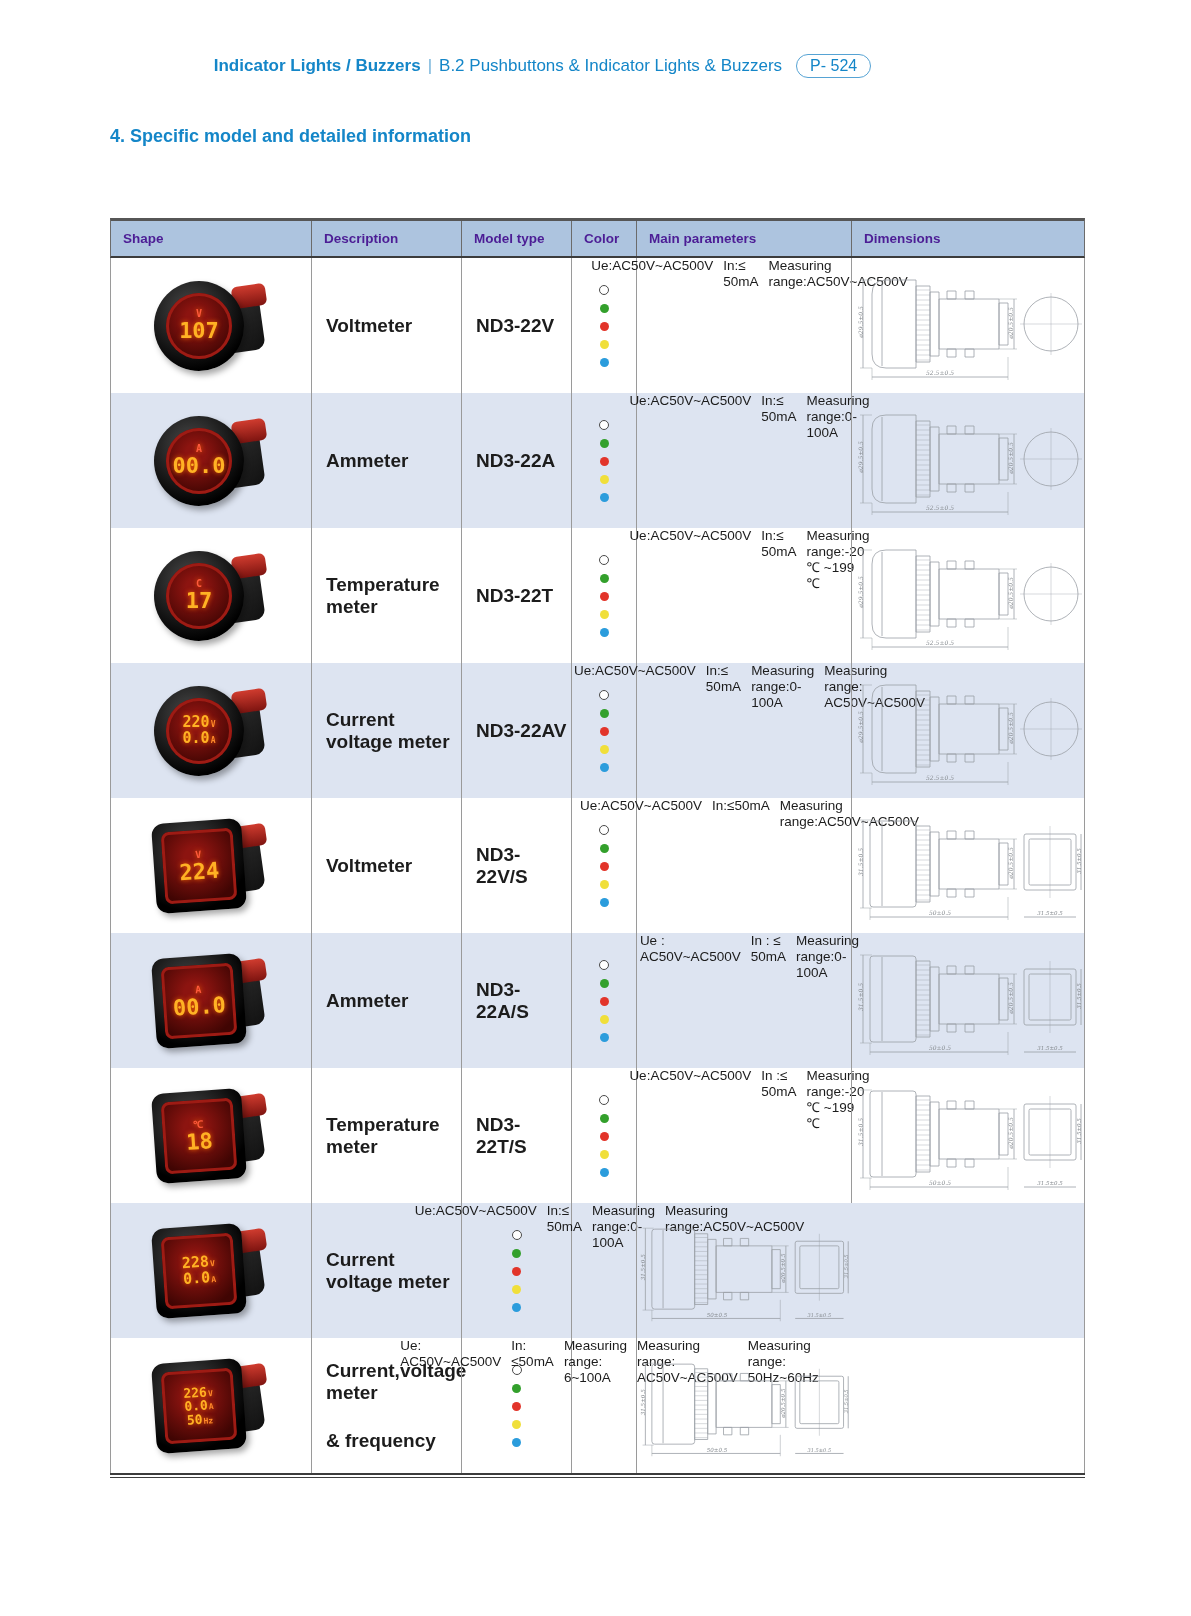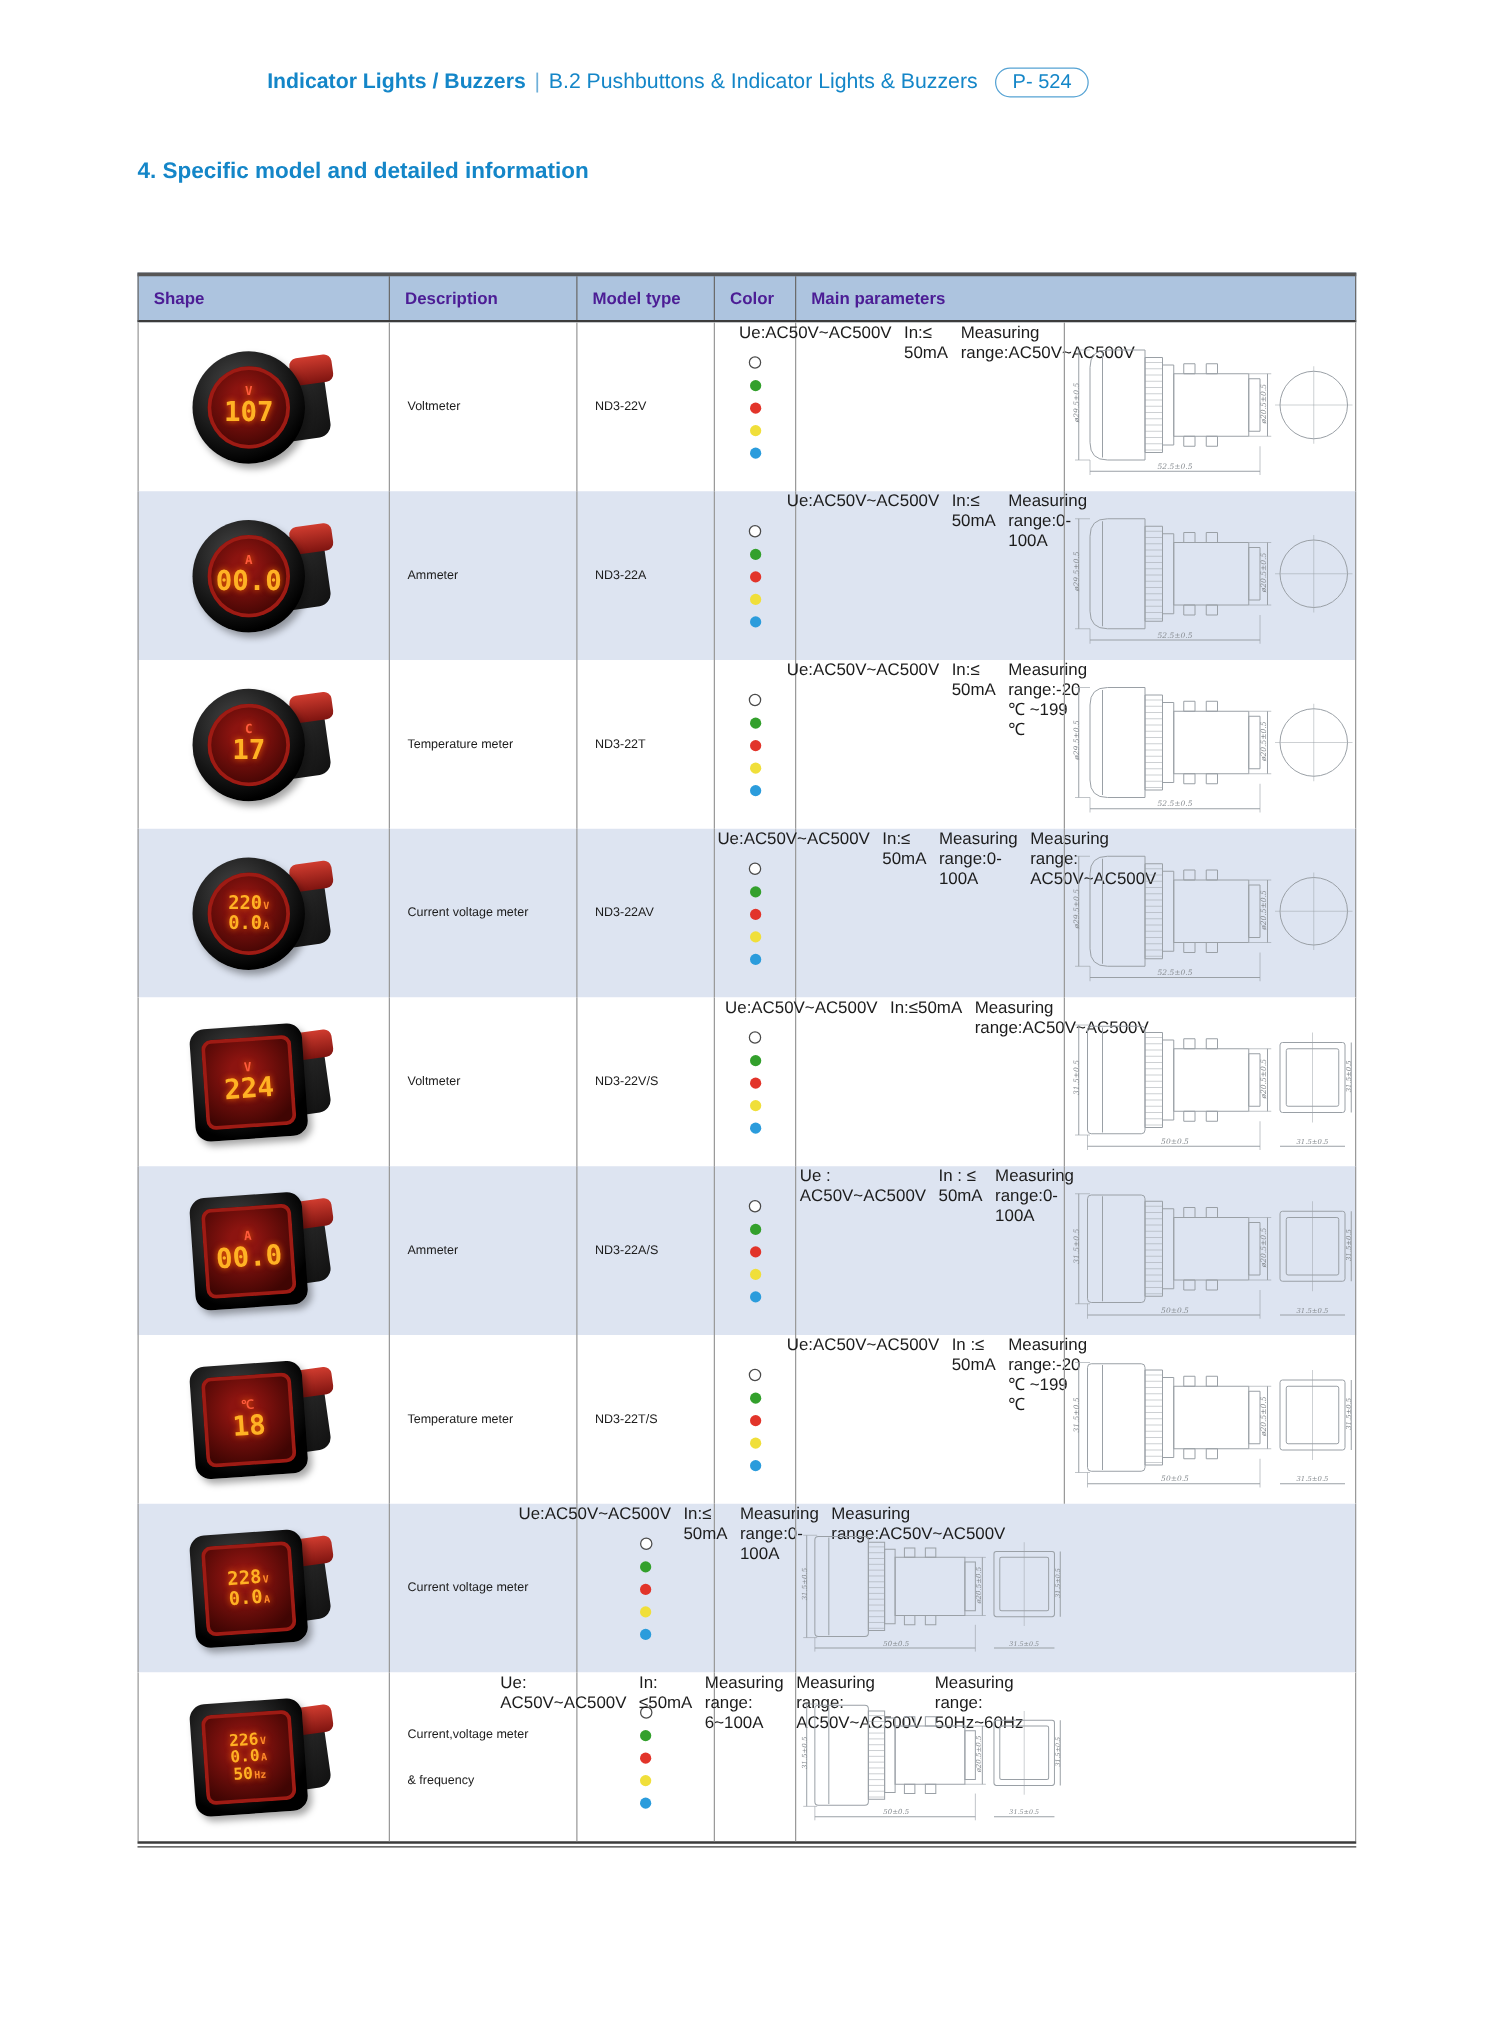--- a/index.html
+++ b/index.html
@@ -54,21 +54,21 @@
   }
   .t-row.alt{background:var(--alt-bg);}
   .t-row .cell{height:100%;}
   .t-row .cell + .cell{border-left:1px solid var(--line-gray);}
 
   .table-bottom{height:5px;border-top:2px solid var(--line-dark);border-bottom:1.5px solid var(--line-dark);}
 
   .cell-shape{display:flex;align-items:center;justify-content:center;}
   .cell-desc,.cell-model{
     display:flex;flex-direction:column;justify-content:center;
-    padding-left:14px;font-size:10px;gap:26px;
+    padding-left:14px;font-size:19px;gap:26px;font-weight:bold;
   }
   .cell-color{display:flex;flex-direction:column;align-items:center;justify-content:center;gap:9px;}
   .dot{width:9px;height:9px;border-radius:50%;}
   .dot.outline{width:10px;height:10px;background:#fff;border:1.6px solid #4a4a4a;}
   .cell-params{
     display:flex;flex-direction:row;justify-content:center;
     padding-left:13px;padding-right:2px;font-size:13.5px;gap:10px;line-height:16px;
   }
   .cell-dims{display:flex;align-items:center;justify-content:center;}
 
@@ -124,20 +124,21 @@
 
 <div class="section-title">4. Specific model and detailed information</div>
 
 <div class="catalog-table">
   <div class="t-header">
     <div class="hcell">Shape</div>
     <div class="hcell">Description</div>
     <div class="hcell">Model type</div>
     <div class="hcell">Color</div>
     <div class="hcell">Main parameters</div>
+    <div class="hcell">Dimensions</div>
   </div>
   <div id="table-body">
       <div class="t-row">
     <div class="cell cell-shape">
       <div class="product round">
         <div class="p-stem"></div>
         <div class="p-cap"></div>
         <div class="p-face">
           <div class="p-lens n1">
                 <div class="face-label">V</div>

